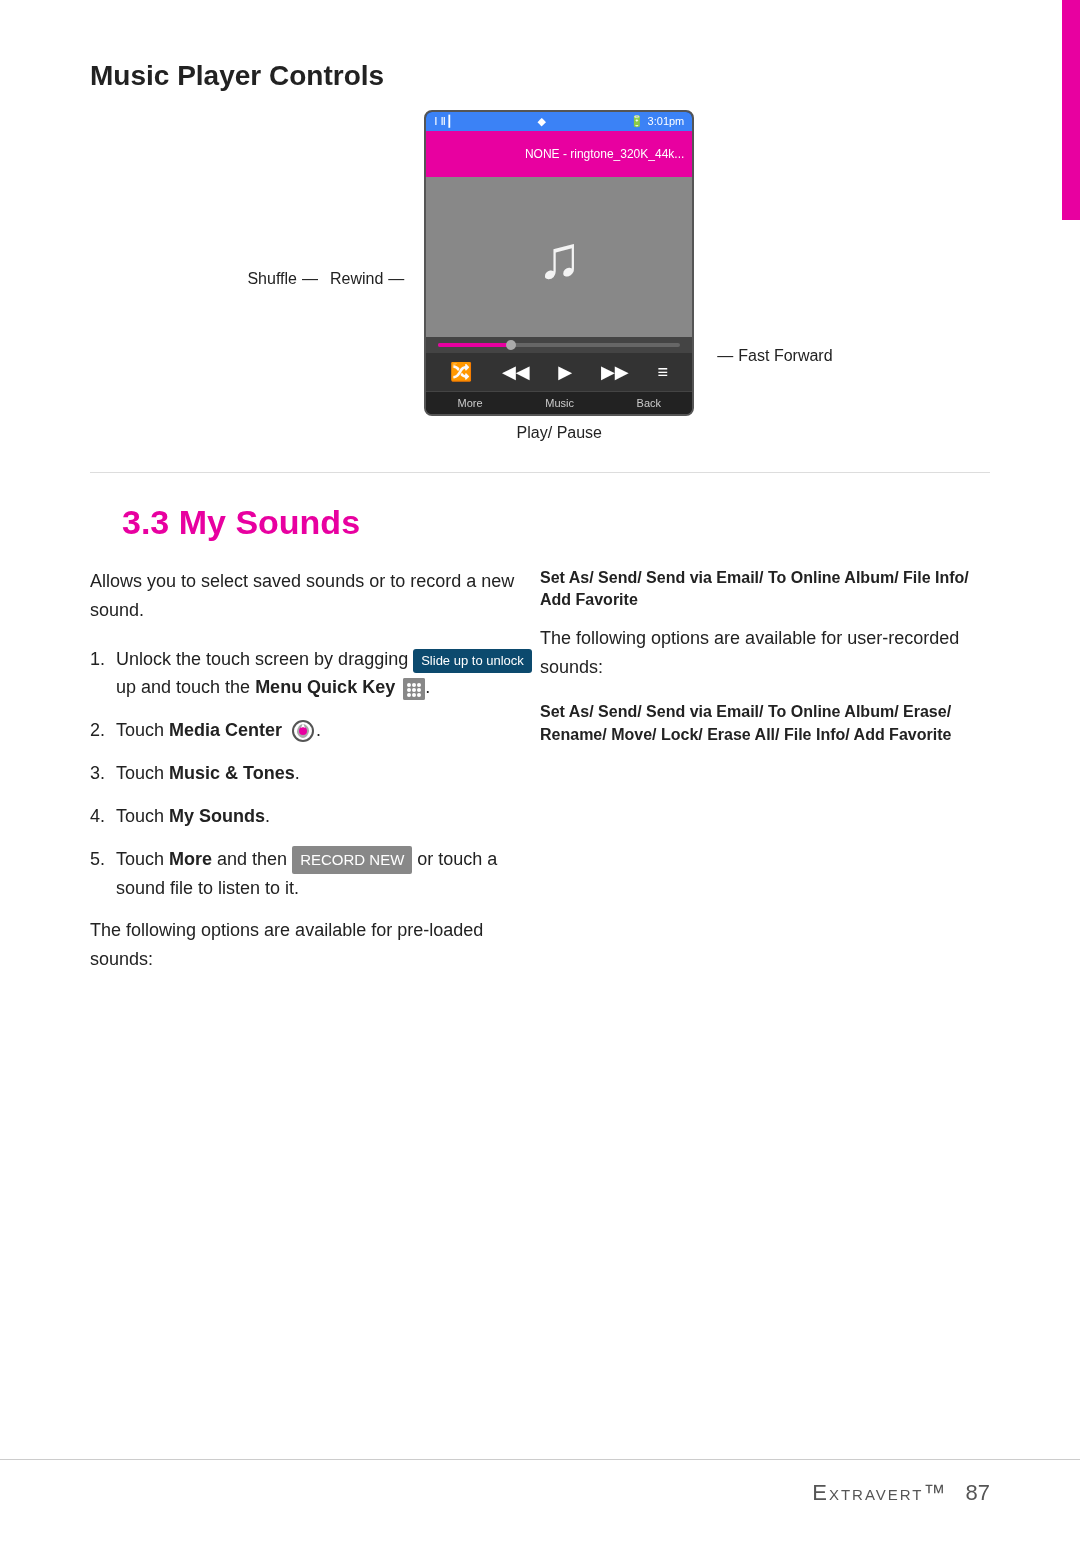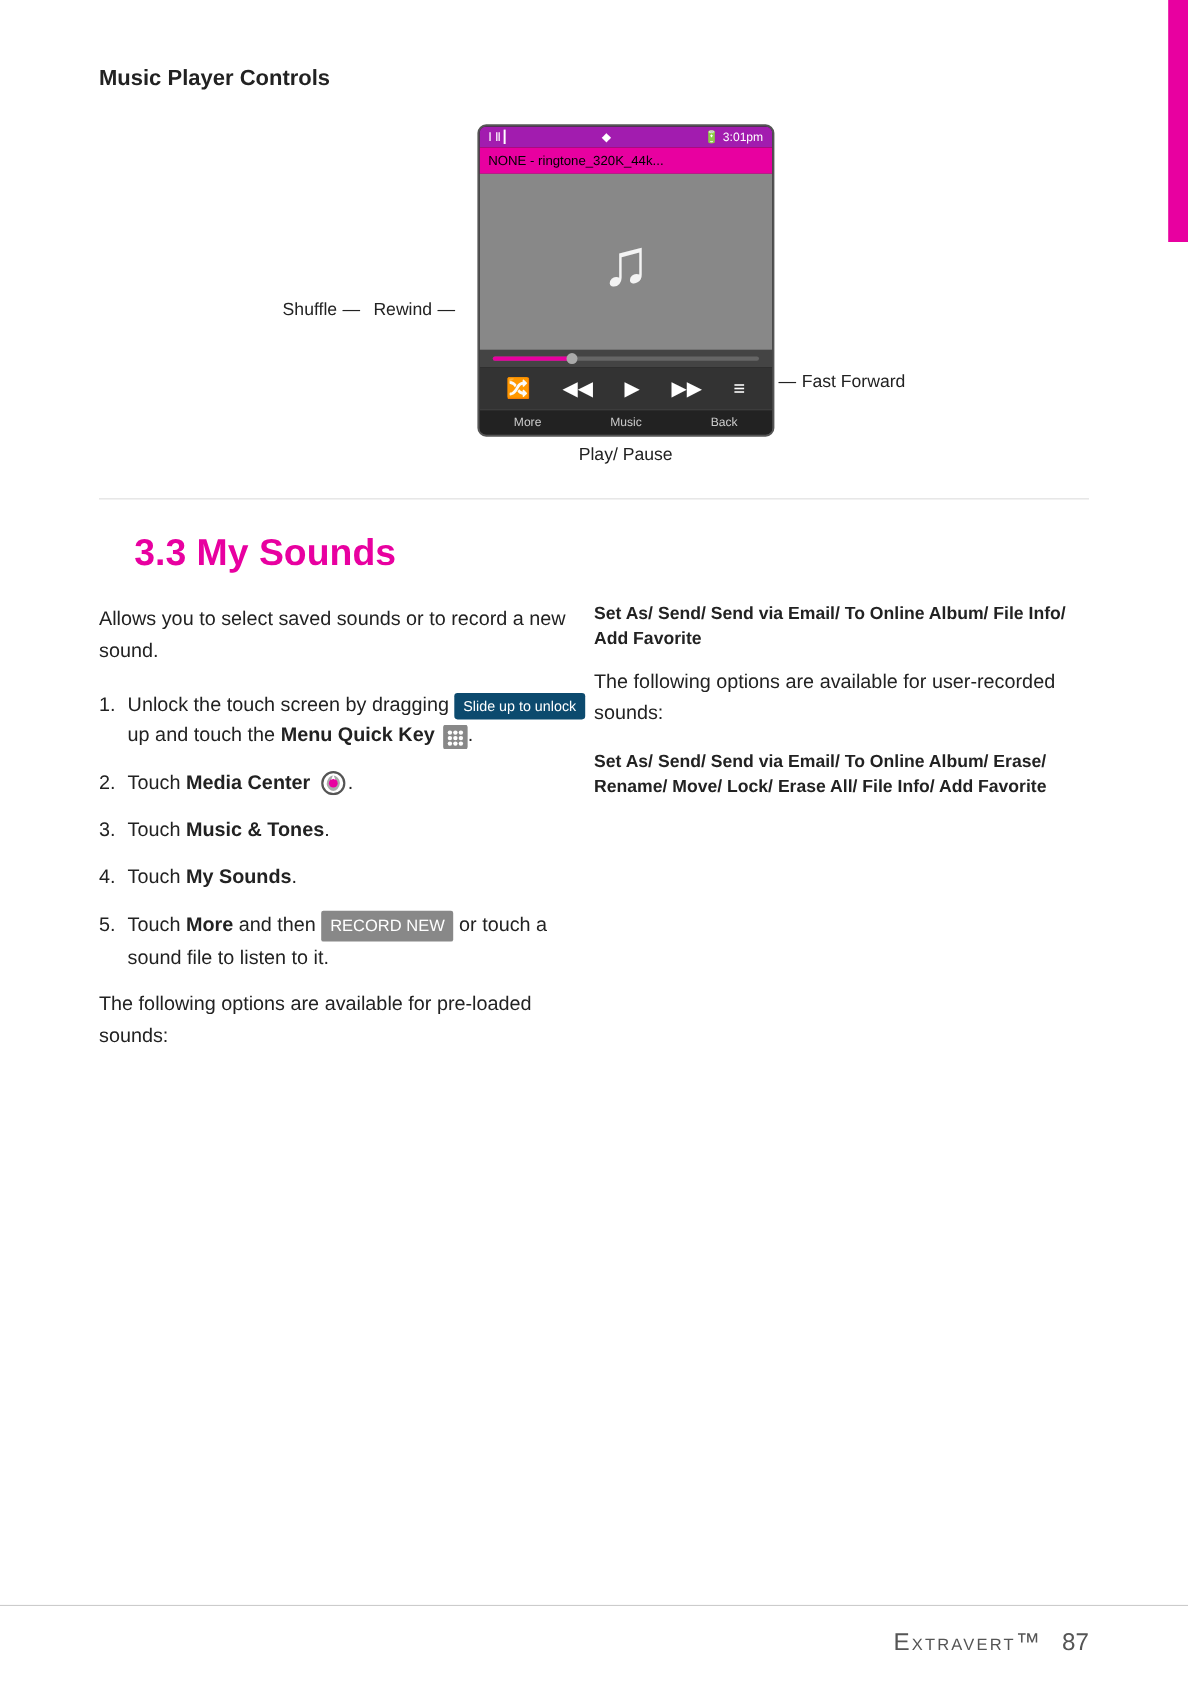--- a/index.html
+++ b/index.html
@@ -22,50 +22,50 @@
       position: absolute;
       top: 0;
       right: 0;
       width: 18px;
       height: 220px;
       background: #e800a0;
     }
 
     
     .section-title {
-      font-size: 20px;
+      font-size: 28px;
       font-weight: bold;
-      margin-bottom: 30px;
+      margin-bottom: 18px;
     }
 
     .phone-mockup {
       width: 270px;
       border: 2px solid #555;
       background: #1a1a1a;
       border-radius: 8px;
       overflow: hidden;
       position: relative;
     }
 
     .phone-status-bar {
-      background: #a21caf;
+      background: #3b82f6;
       color: #fff;
       font-size: 11px;
       padding: 3px 8px;
       display: flex;
       justify-content: space-between;
       align-items: flex-start;
     }
 
     .phone-song-bar {
       background: #e800a0;
-      color: #000000;
+      color: #ffffff;
       font-size: 12px;
-      padding: 5px 8px;
-      text-align: left;
+      padding: 16px 8px;
+      text-align: right;
     }
 
     .phone-album-art {
       background: #888;
       height: 160px;
       display: flex;
       align-items: center;
       justify-content: center;
       position: relative;
     }
@@ -169,21 +169,21 @@
       justify-content: center;
       padding-right: 20px;
       padding-top: 160px;
       gap: 12px;
     }
 
     .right-labels {
       display: flex;
       flex-direction: column;
       justify-content: center;
-      padding-left: 4px;
+      padding-left: 23px;
       padding-top: 160px;
     }
 
     .label-item {
       font-size: 16px;
       color: #222;
       white-space: nowrap;
       position: relative;
     }
 

